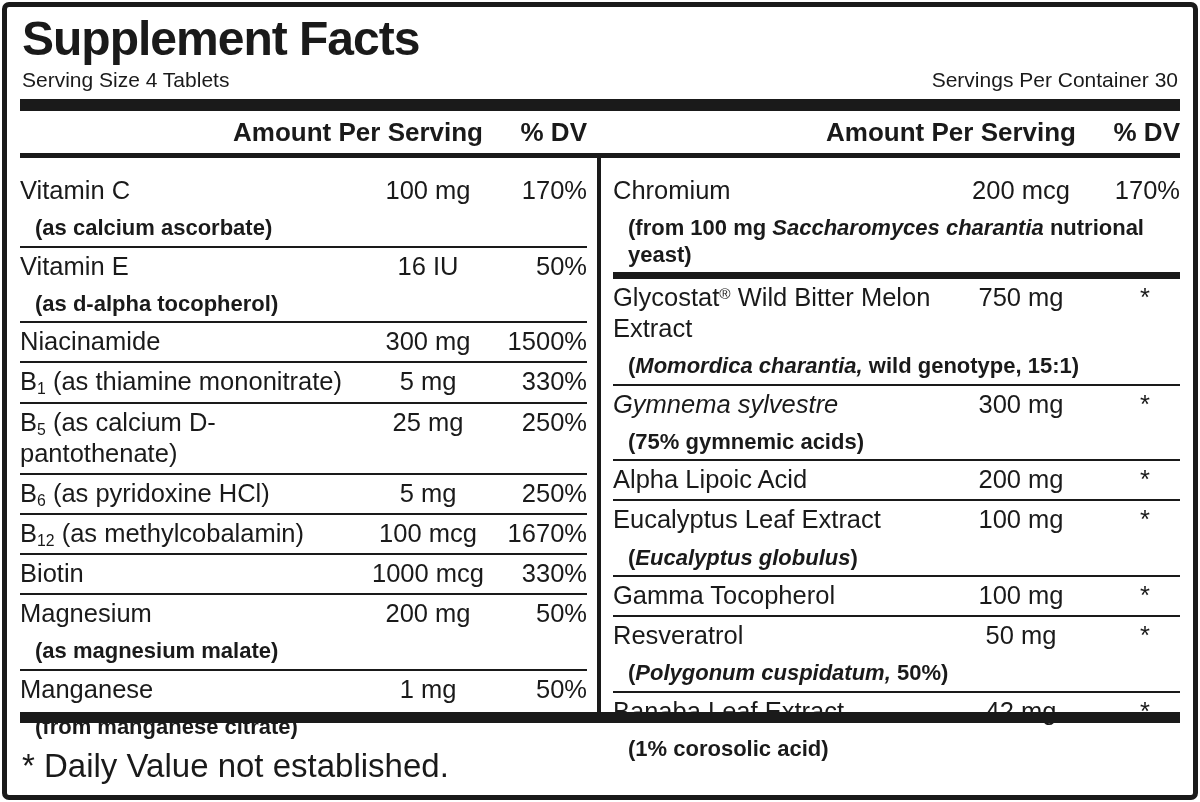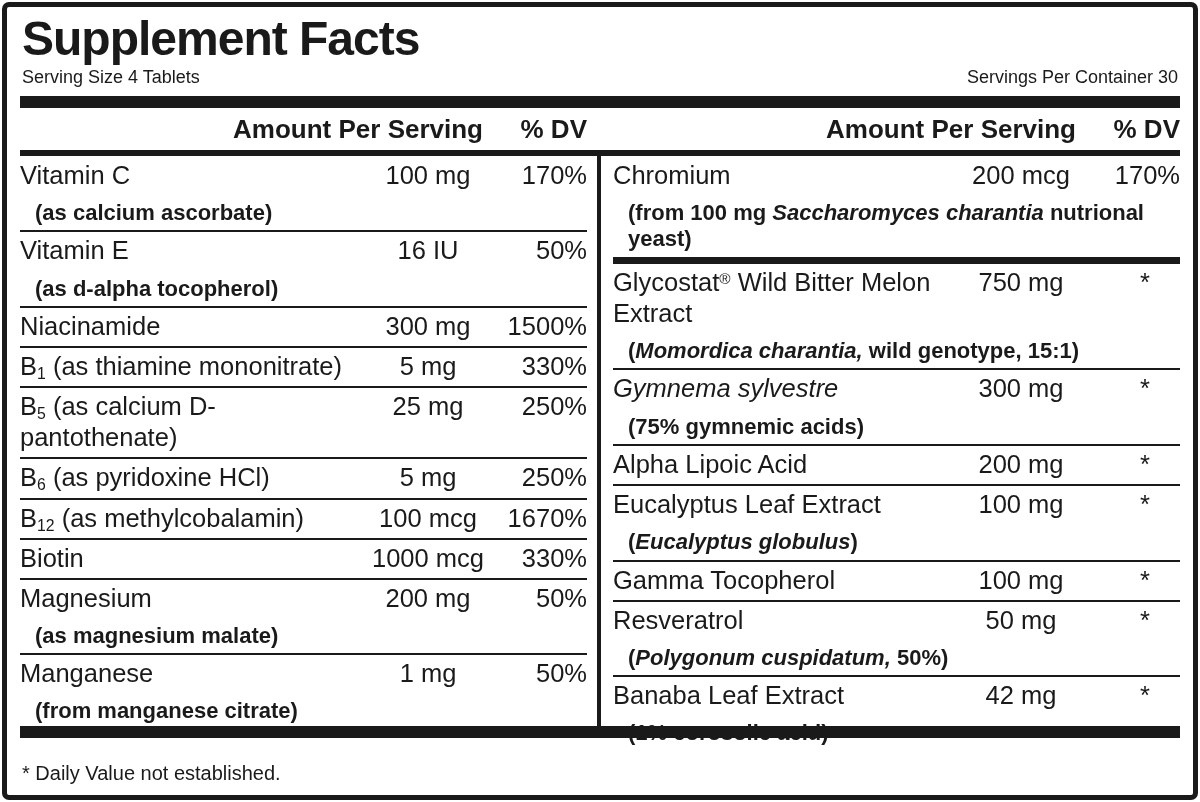--- a/index.html
+++ b/index.html
@@ -20,58 +20,58 @@
     display:flex;flex-direction:column;
     background:var(--paper);
     overflow:hidden;
   }
   .title{
     font-size:48px;font-weight:900;letter-spacing:-1px;
     line-height:1.02;margin:0;padding:2px 0 0 2px;
   }
   .serving-row{
     display:flex;justify-content:space-between;align-items:flex-end;
-    font-size:18px;line-height:1.1;padding:4px 2px 8px 2px;gap:46px;
+    font-size:21px;line-height:1.1;padding:4px 2px 8px 2px;gap:46px;
   }
   .bar{background:var(--ink);width:100%;}
   .bar-heavy{height:13px;}
   .bar-mid{height:6px;}
   .bar-foot{height:12px;}
   .col-headers{display:flex;}
   .col-header{
     flex:1 1 0;display:flex;align-items:baseline;
     font-weight:bold;font-size:26px;padding:6px 0 5px 0;
   }
   .col-header.left{padding-right:14px;}
   .col-header.right{padding-left:12px;}
   .h-amount{flex:1;text-align:right;}
   .h-dv{width:104px;text-align:right;}
   .cols{flex:1 1 auto;display:flex;align-items:stretch;min-height:0;}
-  .col{flex:1 1 0;min-width:0;padding-top:1px;}
+  .col{flex:1 1 0;min-width:0;padding-top:14px;}
   .col.left{border-right:4px solid var(--ink);padding-right:10px;}
   .col.right{padding-left:12px;}
   .row{padding:3px 0 4px 0;}
   .row + .row{border-top:2px solid var(--ink);}
   .row.thick-top{border-top:7px solid var(--ink);}
   .row-main{
     display:flex;align-items:flex-start;
     font-size:25.5px;line-height:1.22;
   }
   .nm{flex:1 1 0;min-width:0;padding-right:5px;}
   .amt{width:118px;text-align:center;white-space:nowrap;}
   .dv{width:100px;text-align:right;white-space:nowrap;}
   .dv.star{padding-right:30px;box-sizing:border-box;}
   .sub{
     font-size:22px;line-height:1.2;
     padding-left:15px;margin-top:9px;font-weight:bold;
   }
   .row sub{font-size:62%;line-height:0;vertical-align:-0.25em;}
   .row sup{font-size:60%;line-height:0;vertical-align:0.45em;}
   .footnote{
-    font-size:20px;line-height:1.15;padding:1px 0 2px 2px;margin-top:23px;
+    font-size:33px;line-height:1.15;padding:1px 0 2px 2px;margin-top:23px;
   }
 </style>
 </head>
 <body>
 
 <div class="label">
 
   <h1 class="title">Supplement Facts</h1>
 
   <div class="serving-row">

